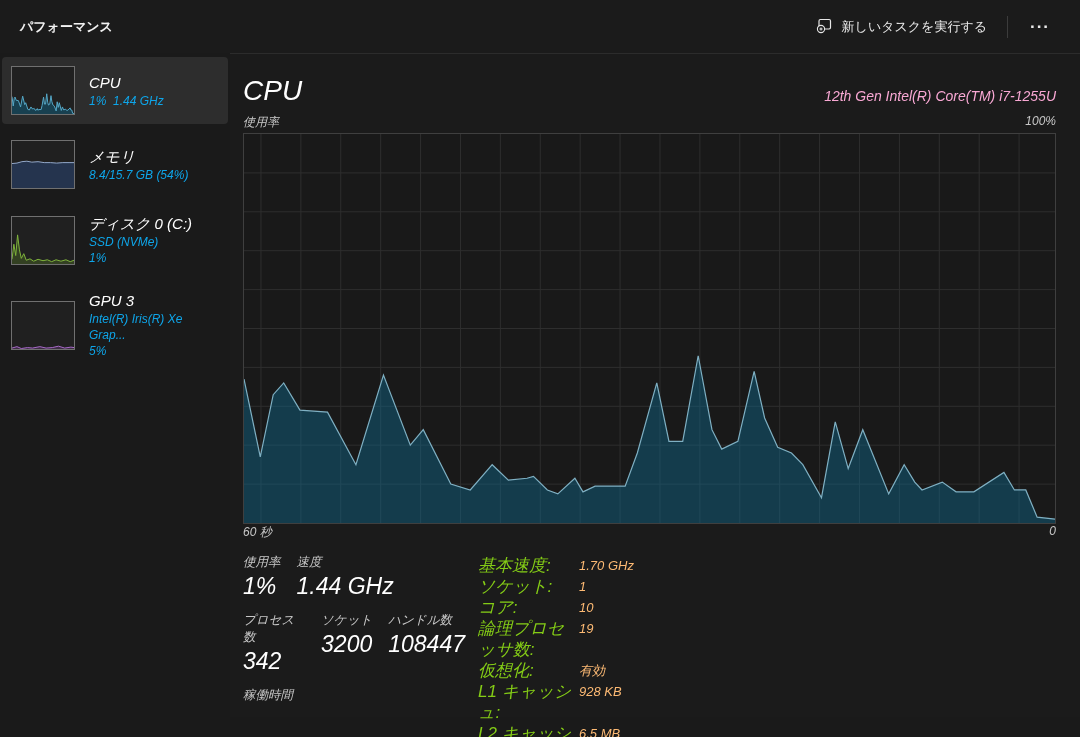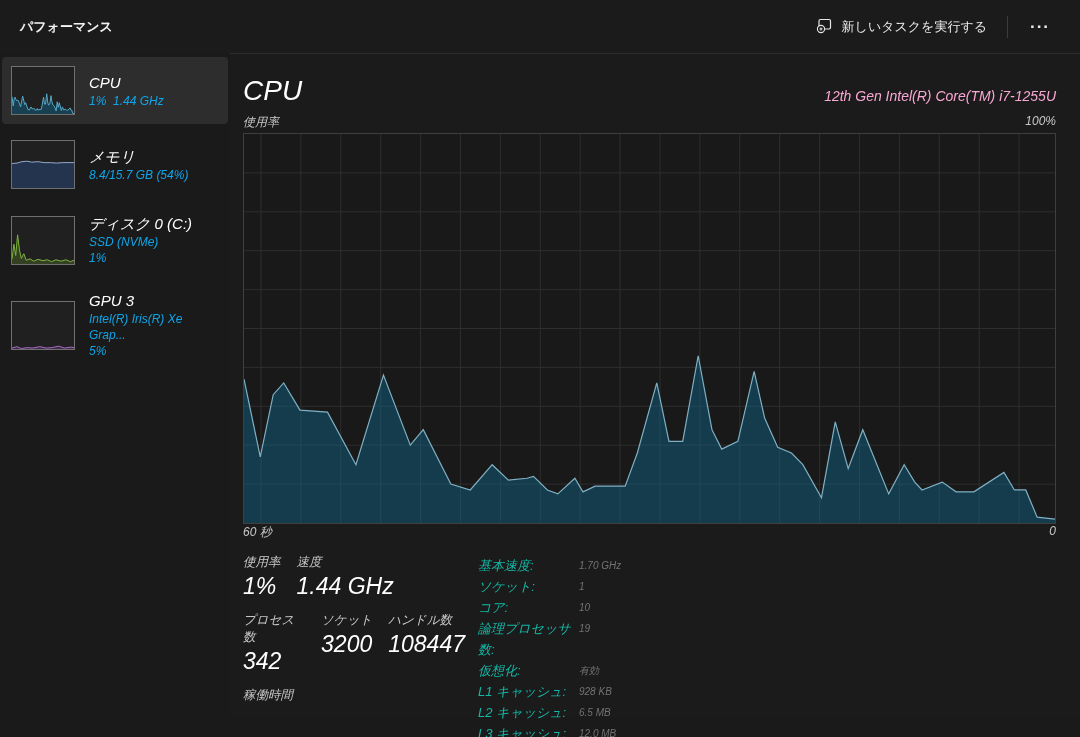--- a/index.html
+++ b/index.html
@@ -63,22 +63,22 @@
   
   .stats { display:flex; margin-top:13px; }
   .stats-left { width:222px; flex:0 0 222px; }
   .stat-row { display:flex; margin-bottom:11px; }
   .stat-cell { margin-right:16px; }
   .stat-cell:last-child { margin-right:0; }
   .stat-label { font-size:12.5px; color:#c8c8c8; line-height:17px; }
   .stat-value { font-size:23px; font-weight:400; color:#ffffff; line-height:30px; }
   .stats-right { margin-left:13px; padding-top:1px; }
   .kv-row { display:flex; line-height:21px; }
-  .kv-label { width:101px; font-size:13px; color:#14b8a6; }
-  .kv-value { font-size:10px; color:#737373;text-align:center; }
+  .kv-label { width:101px; font-size:17px; color:#84cc16; }
+  .kv-value { font-size:13px; color:#fdba74;text-align:center; }
 </style>
 </head>
 <body>
 
 <header class="titlebar">
   <div class="titlebar-title">パフォーマンス</div>
   <div class="titlebar-right">
     <button class="run-task-btn">
       <span>
         <svg width="17" height="17" viewBox="0 0 17 17">

